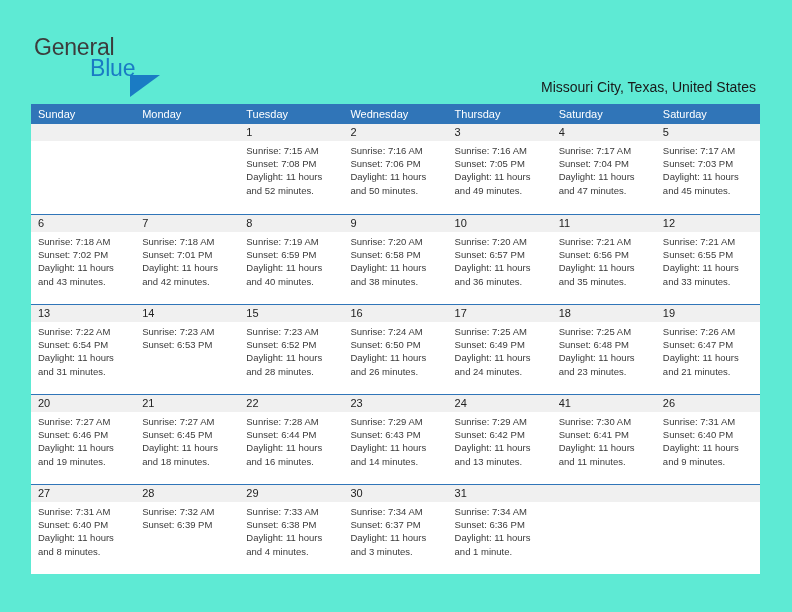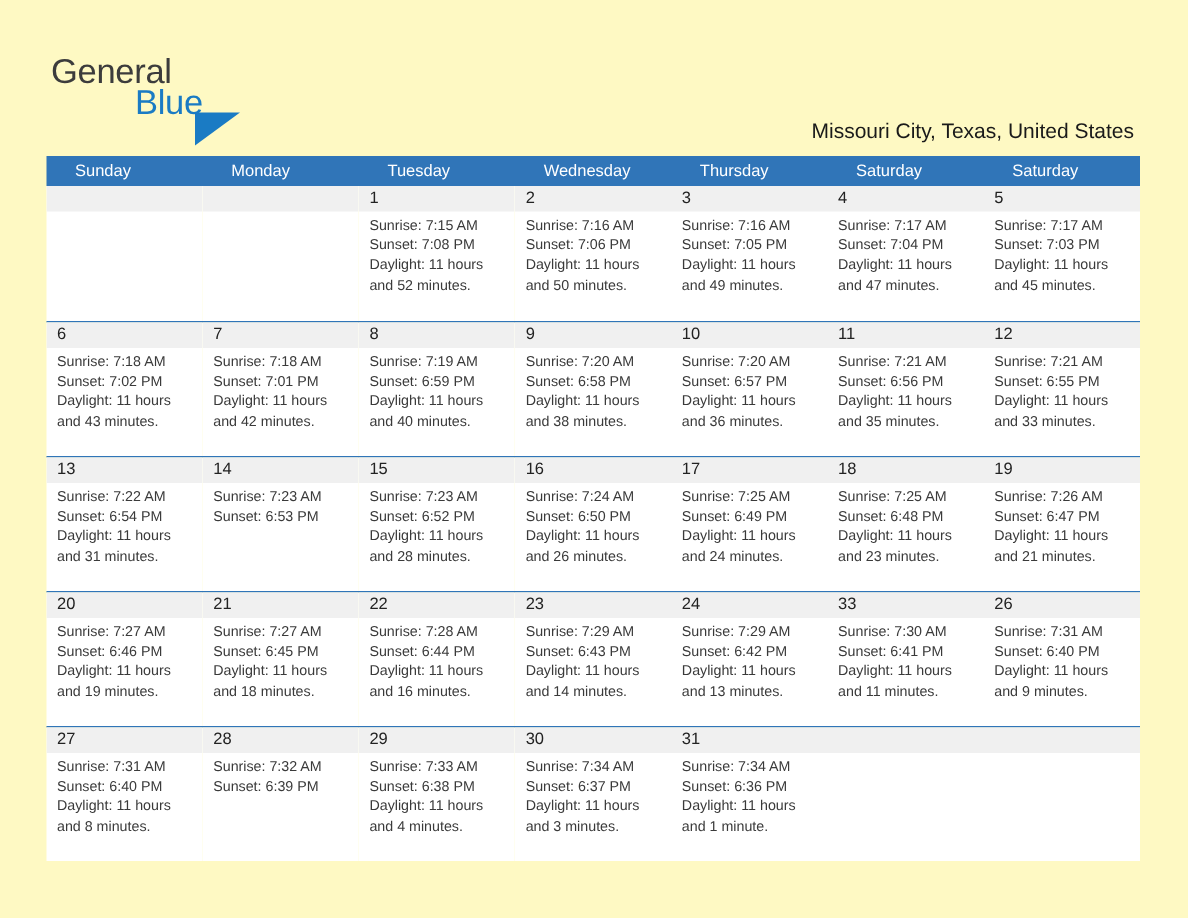--- a/index.html
+++ b/index.html
@@ -7,21 +7,21 @@
     width: 792px;
     height: 612px;
     background: #ffffff;
     font-family: "Liberation Sans", sans-serif;
     overflow: hidden;
   }
   .page {
     position: relative;
     width: 792px;
     height: 612px;
-    background: #fef9c3;
+    background: #5eead4;
   }
 
   
   .header {
     position: absolute;
     left: 0; top: 0;
     width: 792px;
     height: 100px;
   }
   .logo {
@@ -85,21 +85,21 @@
   .dow-row {
     display: flex;
     background: #3075b8;
     height: 20px;
   }
   .dow-cell {
     flex: 1 1 0;
     color: #ffffff;
     font-size: 11px;
     line-height: 20px;
-    padding-left: 19px;
+    padding-left: 7px;
     white-space: nowrap;
     overflow: hidden;
   }
   .week-row {
     display: flex;
     border-top: 1px solid #3075b8;
     height: 90px;
   }
   .week-row:first-of-type { border-top: none; }
   .day-cell {
@@ -351,21 +351,21 @@
           </div>
           <div class="day-cell">
             <span class="day-number">24</span>
             <div class="day-info">
               <div>Sunrise: 7:29 AM</div>
               <div>Sunset: 6:42 PM</div>
               <div class="daylight-wrap">Daylight: 11 hours and 13 minutes.</div>
             </div>
           </div>
           <div class="day-cell">
-            <span class="day-number">33</span>
+            <span class="day-number">41</span>
             <div class="day-info">
               <div>Sunrise: 7:30 AM</div>
               <div>Sunset: 6:41 PM</div>
               <div class="daylight-wrap">Daylight: 11 hours and 11 minutes.</div>
             </div>
           </div>
           <div class="day-cell">
             <span class="day-number">26</span>
             <div class="day-info">
               <div>Sunrise: 7:31 AM</div>

